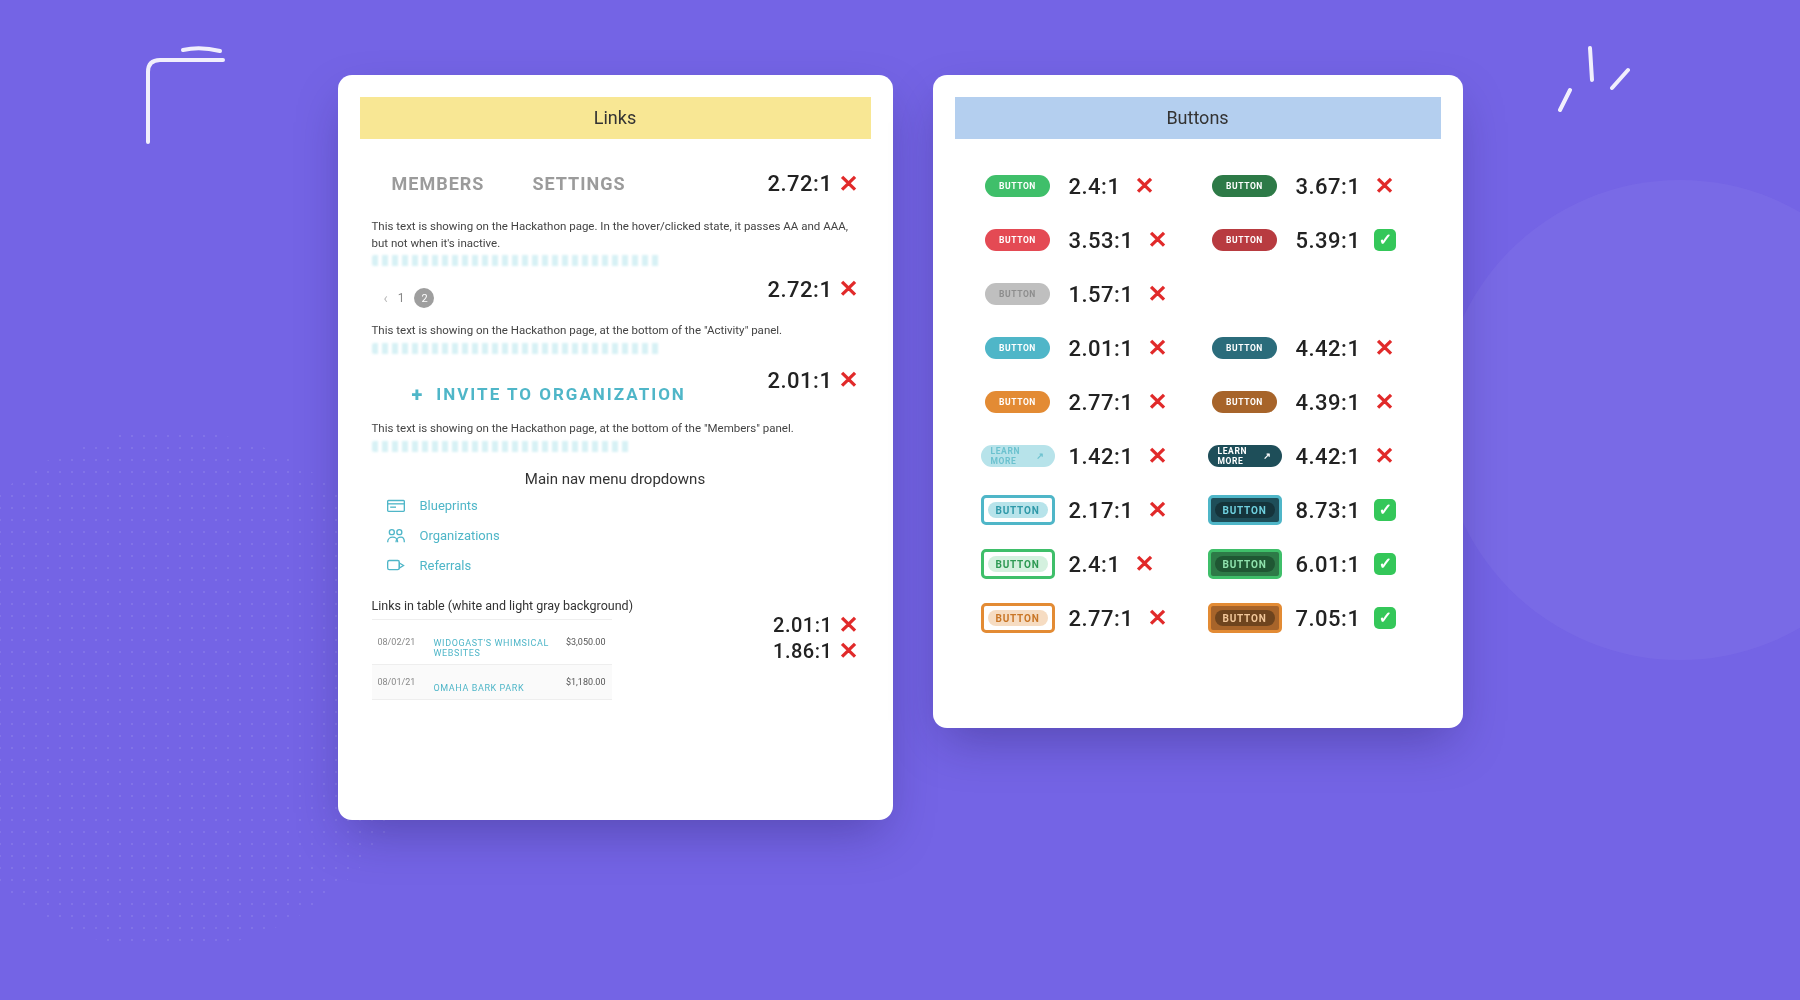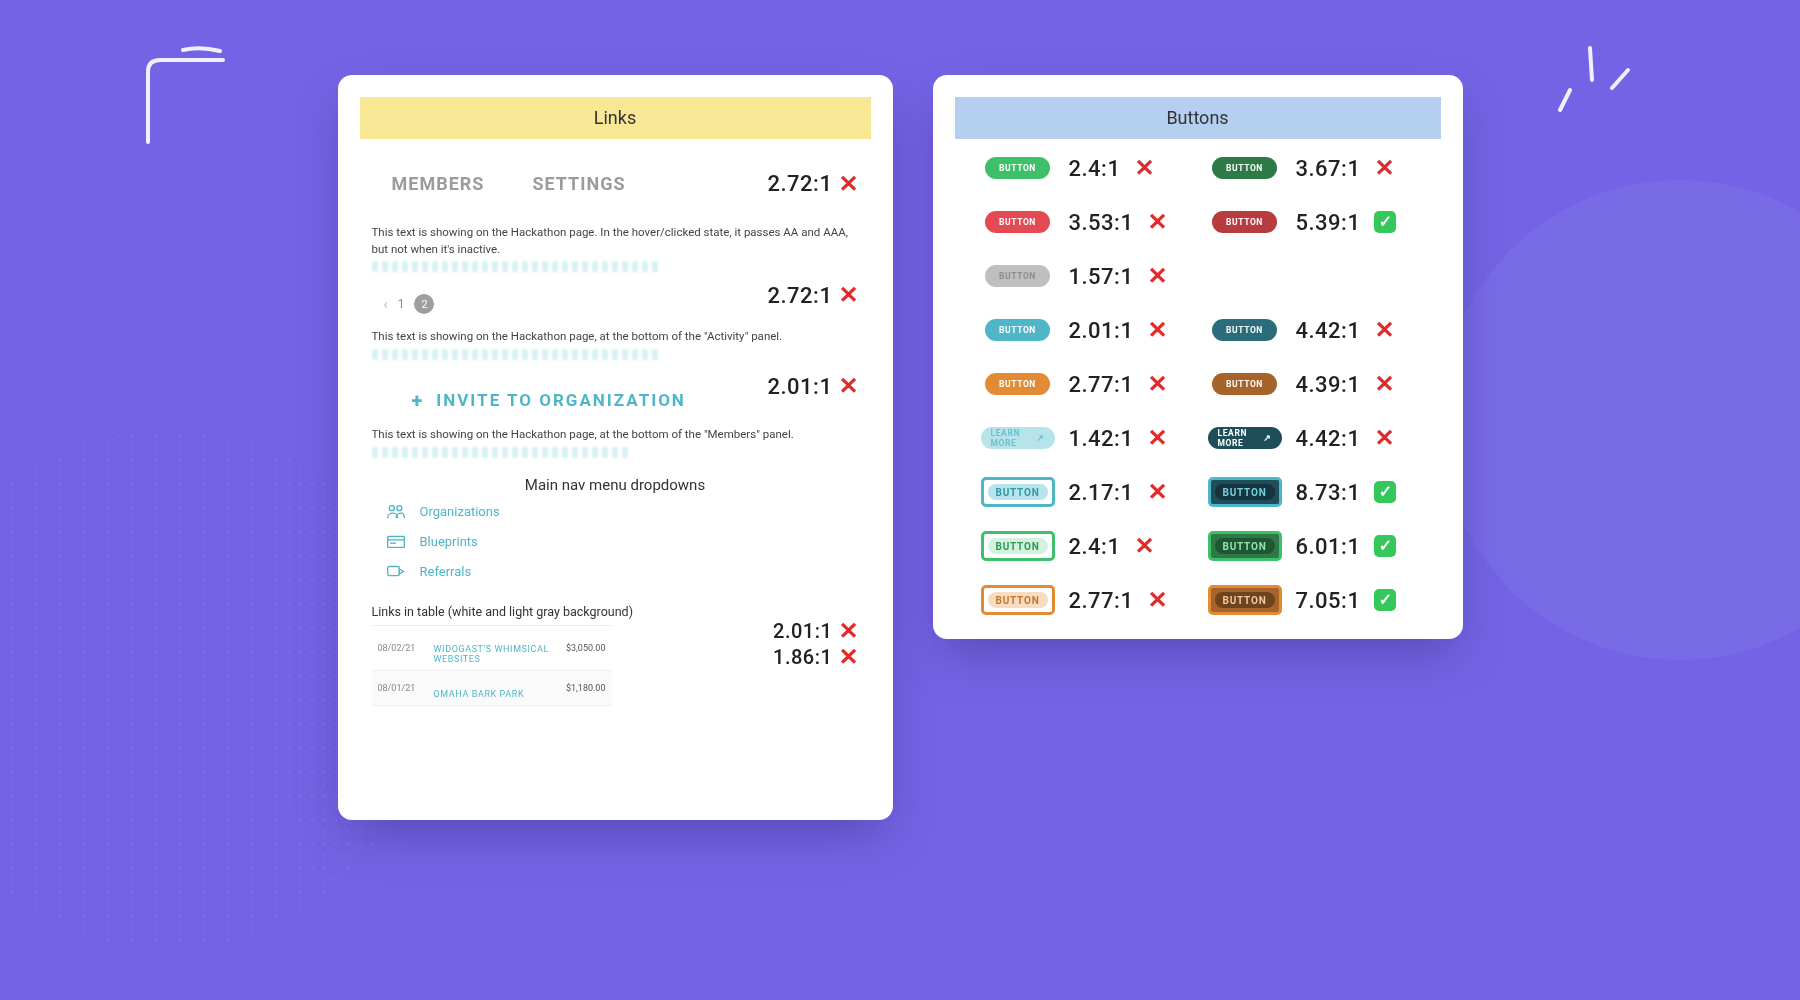--- a/index.html
+++ b/index.html
@@ -44,21 +44,21 @@
     align-items: flex-start;
   }
   .card {
     background: #fff;
     border-radius: 14px;
     box-shadow: 0 20px 50px -10px rgba(30,20,80,.35);
     overflow: hidden;
     position: relative;
   }
   .card-links   { width: 555px; height: 745px; }
-  .card-buttons { width: 530px; height: 564px; }
+  .card-buttons { width: 530px; height: 653px; }
   .card-inner { padding: 22px 22px 0 22px; }
 
   .card-header {
     height: 42px;
     line-height: 42px;
     text-align: center;
     font-size: 18px;
     font-weight: 400;
     color: #333;
   }
@@ -76,21 +76,21 @@
   .mark.fail { color: #e12a2a; }
   .mark.pass {
     display: inline-flex; align-items: center; justify-content: center;
     width: 22px; height: 22px; border-radius: 5px;
     background: #34c759; color: #fff; font-size: 16px;
   }
 
   .tabs { display: flex; gap: 48px; padding-left: 20px; }
   .tab-label { font-size: 18px; font-weight: 700; letter-spacing: 1px; color: #9b9b9b; }
 
-  .caption { font-size: 11.5px; color: #444; margin-top: 28px; line-height: 1.45; }
+  .caption { font-size: 11.5px; color: #444; margin-top: 22px; line-height: 1.45; }
   .blurred-link { height: 11px; width: 290px; margin-top: 4px;
     background: repeating-linear-gradient(90deg,#d7f1f5 0 6px, transparent 6px 10px);
     filter: blur(1.2px); border-radius: 2px; }
 
   .pager { display: flex; align-items: center; gap: 10px; padding-left: 12px; margin-top: 18px; }
   .pager .chev { color: #bbb; font-size: 14px; }
   .pager .pg1 { color: #888; font-size: 12px; }
   .pager .pg2 {
     width: 20px; height: 20px; border-radius: 50%;
     background: #9e9e9e; color: #fff; font-size: 11px;
@@ -121,21 +121,21 @@
   .mini-table .tprice { color: #555; }
   .table-ratios { display: flex; flex-direction: column; gap: 2px; margin-left: 16px; }
   .table-ratios .ratio { font-size: 20px; }
 
   
   .btn-grid {
     display: grid;
     grid-template-columns: 1fr 1fr;
     column-gap: 26px;
     row-gap: 26px;
-    padding: 12px 26px 0 26px;
+    padding: 30px 26px 0 26px;
     gap: 20px;
   }
   .btn-cell { display: flex; align-items: center; gap: 14px; min-height: 34px; }
   .btn-cell.empty { visibility: hidden; }
   .swatch-wrap { width: 74px; display: flex; justify-content: center; }
 
   .pill {
     display: inline-flex; align-items: center; justify-content: center;
     height: 22px; padding: 0 14px; border-radius: 999px;
     font-size: 8.5px; font-weight: 700; letter-spacing: .6px;
@@ -257,34 +257,34 @@
             </div>
           </div>
 
           <div class="caption" style="margin-top:14px">This text is showing on the Hackathon page, at the bottom of the "Members" panel.</div>
           <div class="blurred-link" style="width:260px"></div>
 
           <div class="section-h">Main nav menu dropdowns</div>
           <div class="nav-list" id="nav-list">
               <div class="nav-item">
                 <span class="nav-icon"><svg viewBox="0 0 24 18">
+                    <rect x="2" y="3" width="20" height="13" rx="1"></rect>
+                    <line x1="2" y1="7" x2="22" y2="7"></line>
+                    <line x1="5" y1="11" x2="12" y2="11"></line>
+                  </svg></span>
+                <span>Blueprints</span>
+              </div>
+              <div class="nav-item">
+                <span class="nav-icon"><svg viewBox="0 0 24 18">
                     <circle cx="7" cy="5" r="3"></circle>
                     <circle cx="16" cy="5" r="3"></circle>
                     <path d="M2 17c0-4 3-6 6-6s6 2 6 6"></path>
                     <path d="M12 17c0-4 3-6 6-6s4 2 4 6"></path>
                   </svg></span>
                 <span>Organizations</span>
-              </div>
-              <div class="nav-item">
-                <span class="nav-icon"><svg viewBox="0 0 24 18">
-                    <rect x="2" y="3" width="20" height="13" rx="1"></rect>
-                    <line x1="2" y1="7" x2="22" y2="7"></line>
-                    <line x1="5" y1="11" x2="12" y2="11"></line>
-                  </svg></span>
-                <span>Blueprints</span>
               </div>
               <div class="nav-item">
                 <span class="nav-icon"><svg viewBox="0 0 24 18">
                     <rect x="2" y="3" width="14" height="11" rx="2"></rect>
                     <path d="M16 6l5 3-5 3z"></path>
                   </svg></span>
                 <span>Referrals</span>
               </div>
             </div>
 

